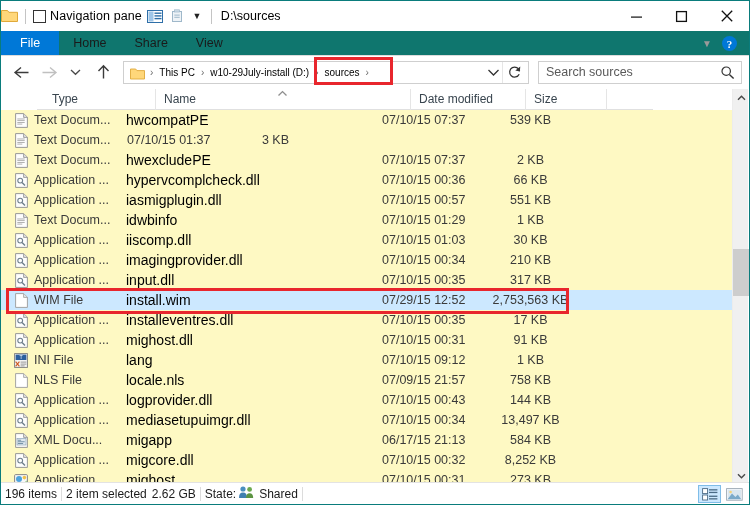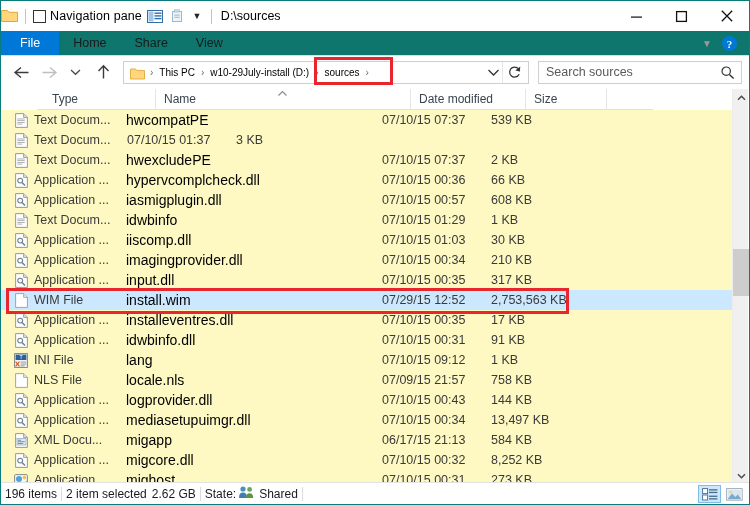--- a/index.html
+++ b/index.html
@@ -208,21 +208,21 @@
   .cell-name {
     width: 255px; color: #000; font-size: 14px;
     white-space: nowrap; overflow: hidden;
   }
   .cell-date {
     width: 110px; color: #3a3a3a; font-size: 12.5px;
     text-align: left; padding-left: 1px;
   }
   .cell-size {
     width: 86px; color: #3a3a3a; font-size: 12.5px;
-    text-align: left; padding-right: 7px;
+    text-align: center; padding-right: 7px;
   }
 
   
   .scrollbar {
     position: absolute; right: 1px; top: 88px;
     width: 16px; height: 395px;
     background: #f0f0f0;
     border-left: 1px solid #ececec;
   }
   .sb-arrow {
@@ -498,21 +498,21 @@
           <svg width="13" height="15" viewBox="0 0 13 15">
             <path d="M0.6 0.6 h8 l3.8 3.6 v10.2 h-11.8 z" fill="#fdfdfd" stroke="#8d8d8d" stroke-width="0.9"></path>
             <path d="M8.6 0.8 v3.6 h3.6" fill="#e6e6e6" stroke="#8d8d8d" stroke-width="0.8"></path>
             <circle cx="5.2" cy="7.6" r="2.4" fill="none" stroke="#6f7f8d" stroke-width="1.1"></circle>
             <path d="M7 9.4 L10 12.4" stroke="#6f7f8d" stroke-width="1.4"></path>
           </svg>
         </div>
         <div class="cell-type">Application ...</div>
         <div class="cell-name">iasmigplugin.dll</div>
         <div class="cell-date">07/10/15 00:57</div>
-        <div class="cell-size">608 KB</div>
+        <div class="cell-size">551 KB</div>
       </div>
       <div class="row">
         <div class="cell-icon">
           <svg width="13" height="15" viewBox="0 0 13 15">
             <path d="M0.6 0.6 h8 l3.8 3.6 v10.2 h-11.8 z" fill="#fdfdfd" stroke="#8d8d8d" stroke-width="0.9"></path>
             <path d="M8.6 0.8 v3.6 h3.6" fill="#e6e6e6" stroke="#8d8d8d" stroke-width="0.8"></path>
             <g fill="#9a9a9a">
               <rect x="2.3" y="5.6" width="7.4" height="0.75"></rect>
               <rect x="2.3" y="7.3" width="7.4" height="0.75"></rect>
               <rect x="2.3" y="9" width="7.4" height="0.75"></rect>
@@ -596,21 +596,21 @@
       <div class="row">
         <div class="cell-icon">
           <svg width="13" height="15" viewBox="0 0 13 15">
             <path d="M0.6 0.6 h8 l3.8 3.6 v10.2 h-11.8 z" fill="#fdfdfd" stroke="#8d8d8d" stroke-width="0.9"></path>
             <path d="M8.6 0.8 v3.6 h3.6" fill="#e6e6e6" stroke="#8d8d8d" stroke-width="0.8"></path>
             <circle cx="5.2" cy="7.6" r="2.4" fill="none" stroke="#6f7f8d" stroke-width="1.1"></circle>
             <path d="M7 9.4 L10 12.4" stroke="#6f7f8d" stroke-width="1.4"></path>
           </svg>
         </div>
         <div class="cell-type">Application ...</div>
-        <div class="cell-name">idwbinfo.dll</div>
+        <div class="cell-name">mighost.dll</div>
         <div class="cell-date">07/10/15 00:31</div>
         <div class="cell-size">91 KB</div>
       </div>
       <div class="row">
         <div class="cell-icon">
           <svg width="14" height="15" viewBox="0 0 14 15">
             <rect x="0.6" y="0.6" width="12.8" height="13.8" fill="#f3f3f3" stroke="#7b7b7b" stroke-width="0.9"></rect>
             <rect x="1.6" y="1.6" width="10.8" height="5.4" fill="#2b5f9e"></rect>
             <text x="7" y="6.4" font-size="5.2" fill="#ffffff" text-anchor="middle" font-family="Liberation Sans, sans-serif">T</text>
             <path d="M1.6 8.6 L5.4 13.4 M5.4 8.6 L1.6 13.4" stroke="#d1591f" stroke-width="1.1"></path>

